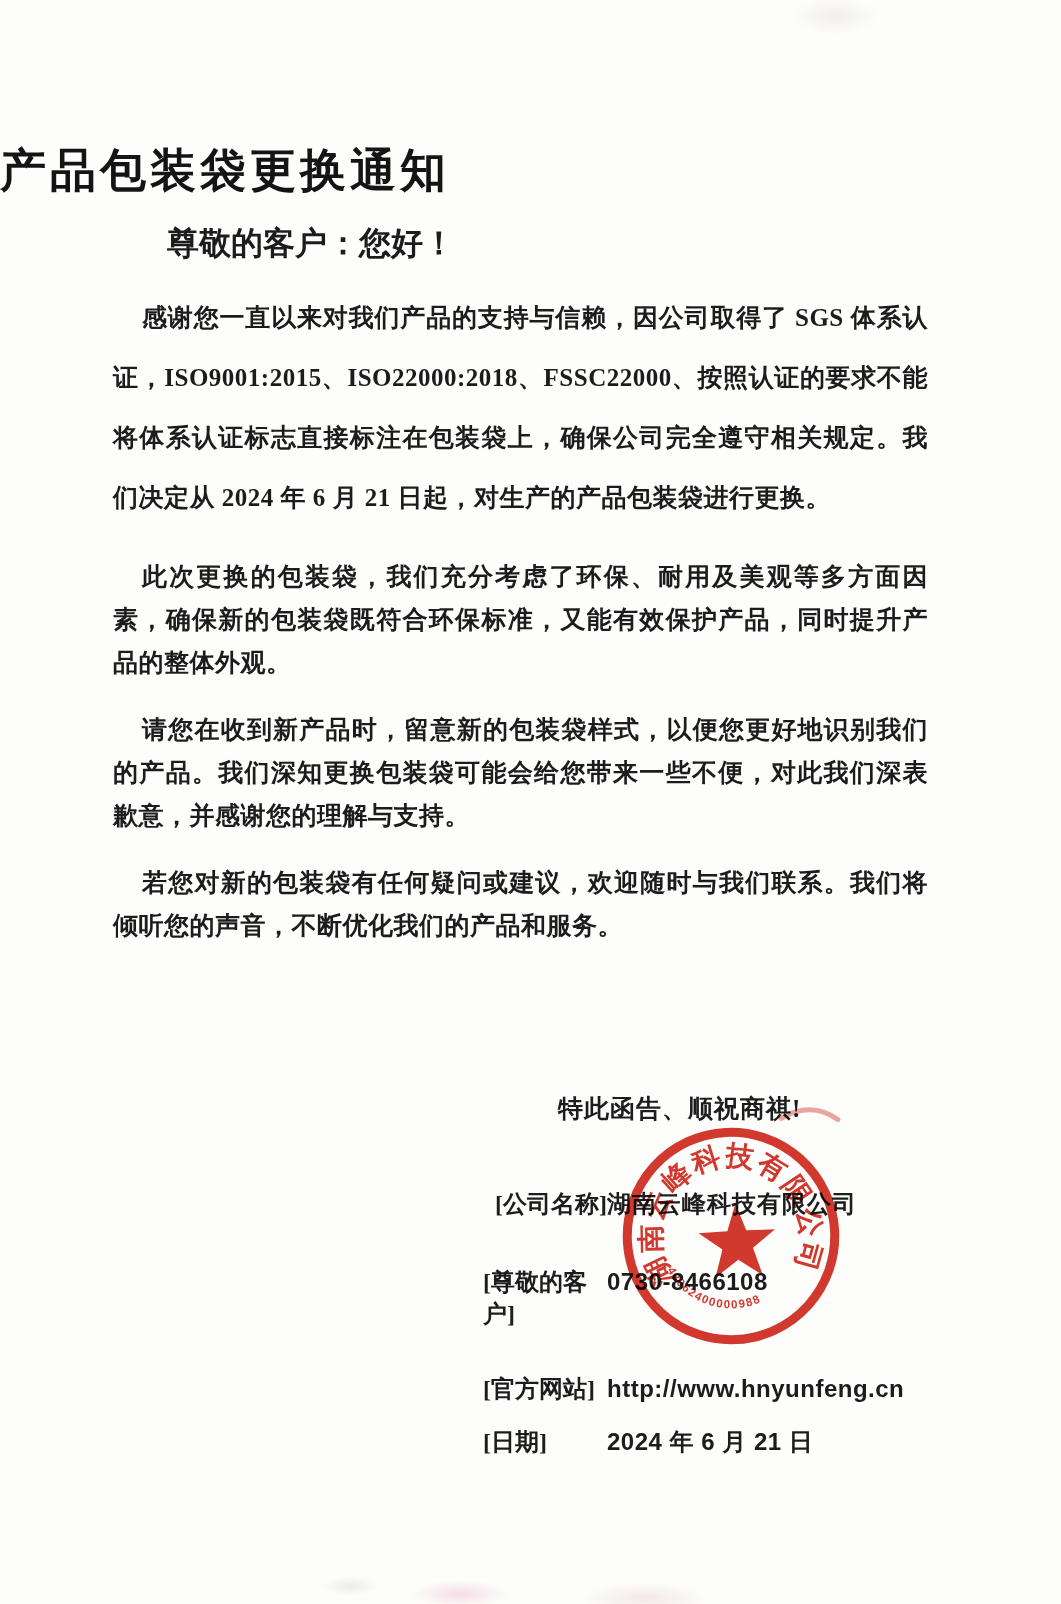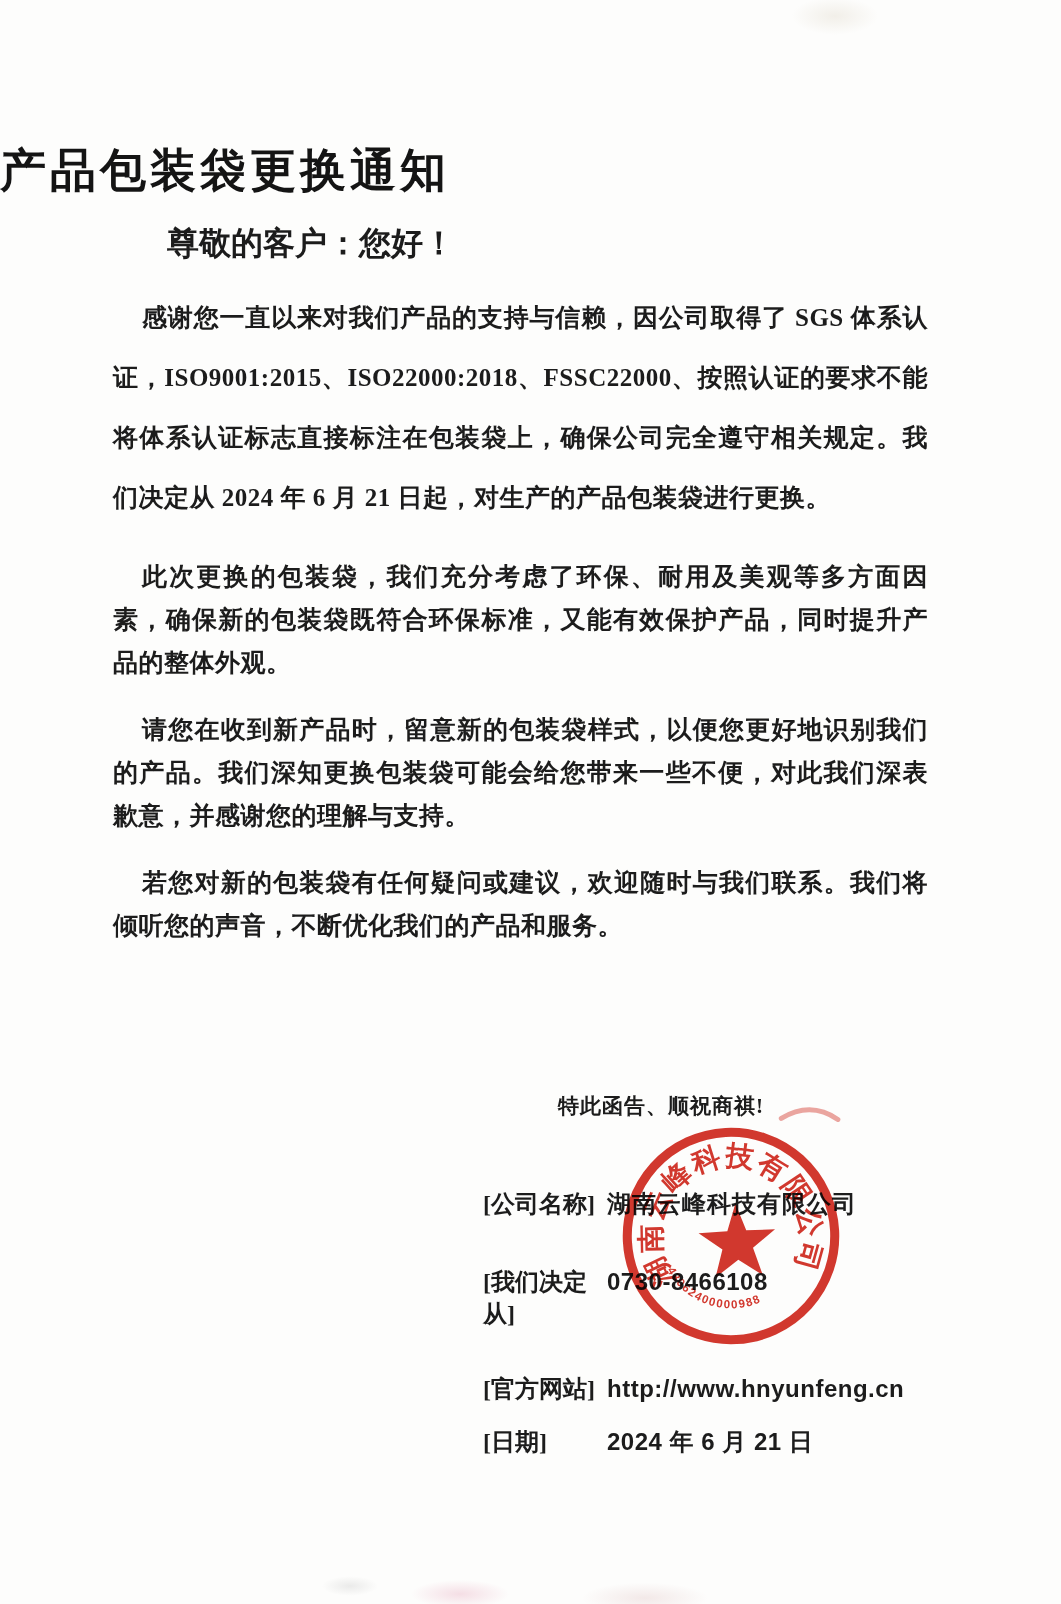--- a/index.html
+++ b/index.html
@@ -39,27 +39,27 @@
     text-align:justify;
     text-indent:29px;
     letter-spacing:.5px;
   }
   .body-text p.first{
     line-height:60px;
     margin-bottom:27px;
   }
   .closing{
     position:absolute;top:1092px;left:558px;
-    font-size:21px;font-weight:700;letter-spacing:1px;
+    font-size:25px;font-weight:700;letter-spacing:1px;
   }
   .sig-block{
     position:absolute;top:1188px;left:483px;width:470px;
   }
   .sig-row{display:flex;align-items:baseline;}
-  .sig-row.r1{margin-bottom:46px;}
+  .sig-row.r1{margin-bottom:46px;text-align:right;}
   .sig-row.r2{margin-bottom:43px;}
   .sig-row.r3{margin-bottom:21px;}
   .sig-label{
     width:124px;flex:0 0 124px;
     font-size:24px;font-weight:700;
     font-family:"Liberation Serif","DejaVu Serif",serif;
   }
   .sig-value{
     font-size:24px;font-weight:700;
     font-family:"Liberation Sans","DejaVu Sans",sans-serif;
@@ -95,21 +95,21 @@
   </div>
 
   <div class="closing">特此函告、顺祝商祺!</div>
 
   <div class="sig-block">
     <div class="sig-row r1">
       <span class="sig-label">[公司名称]</span>
       <span class="sig-value serifv">湖南云峰科技有限公司</span>
     </div>
     <div class="sig-row r2">
-      <span class="sig-label">[我们决定从]</span>
+      <span class="sig-label">[尊敬的客户]</span>
       <span class="sig-value">0730-8466108</span>
     </div>
     <div class="sig-row r3">
       <span class="sig-label">[官方网站]</span>
       <span class="sig-value">http://www.hnyunfeng.cn</span>
     </div>
     <div class="sig-row r4">
       <span class="sig-label">[日期]</span>
       <span class="sig-value">2024 年 6 月 21 日</span>
     </div>

